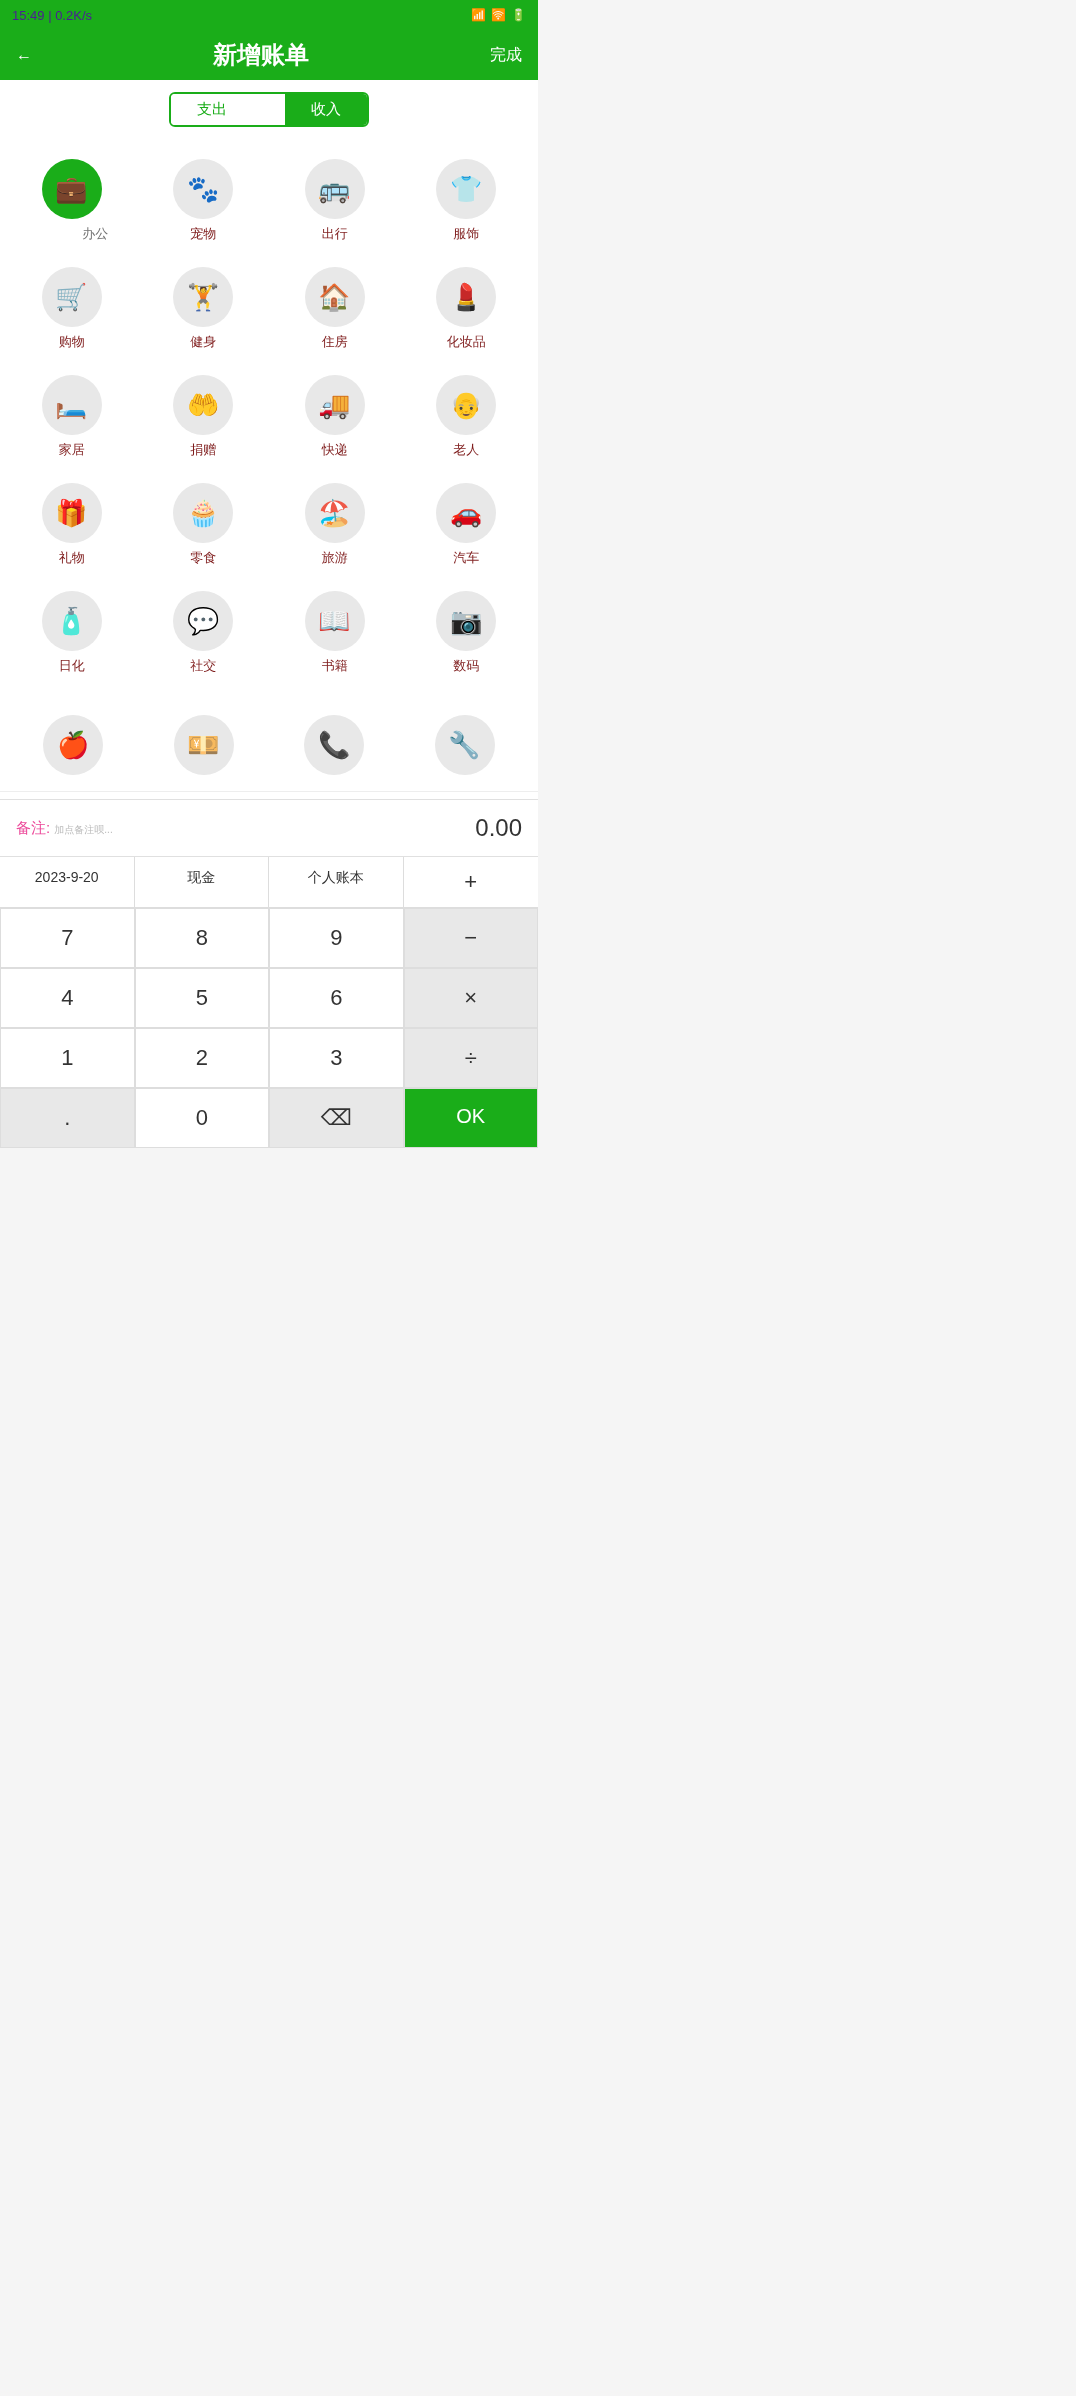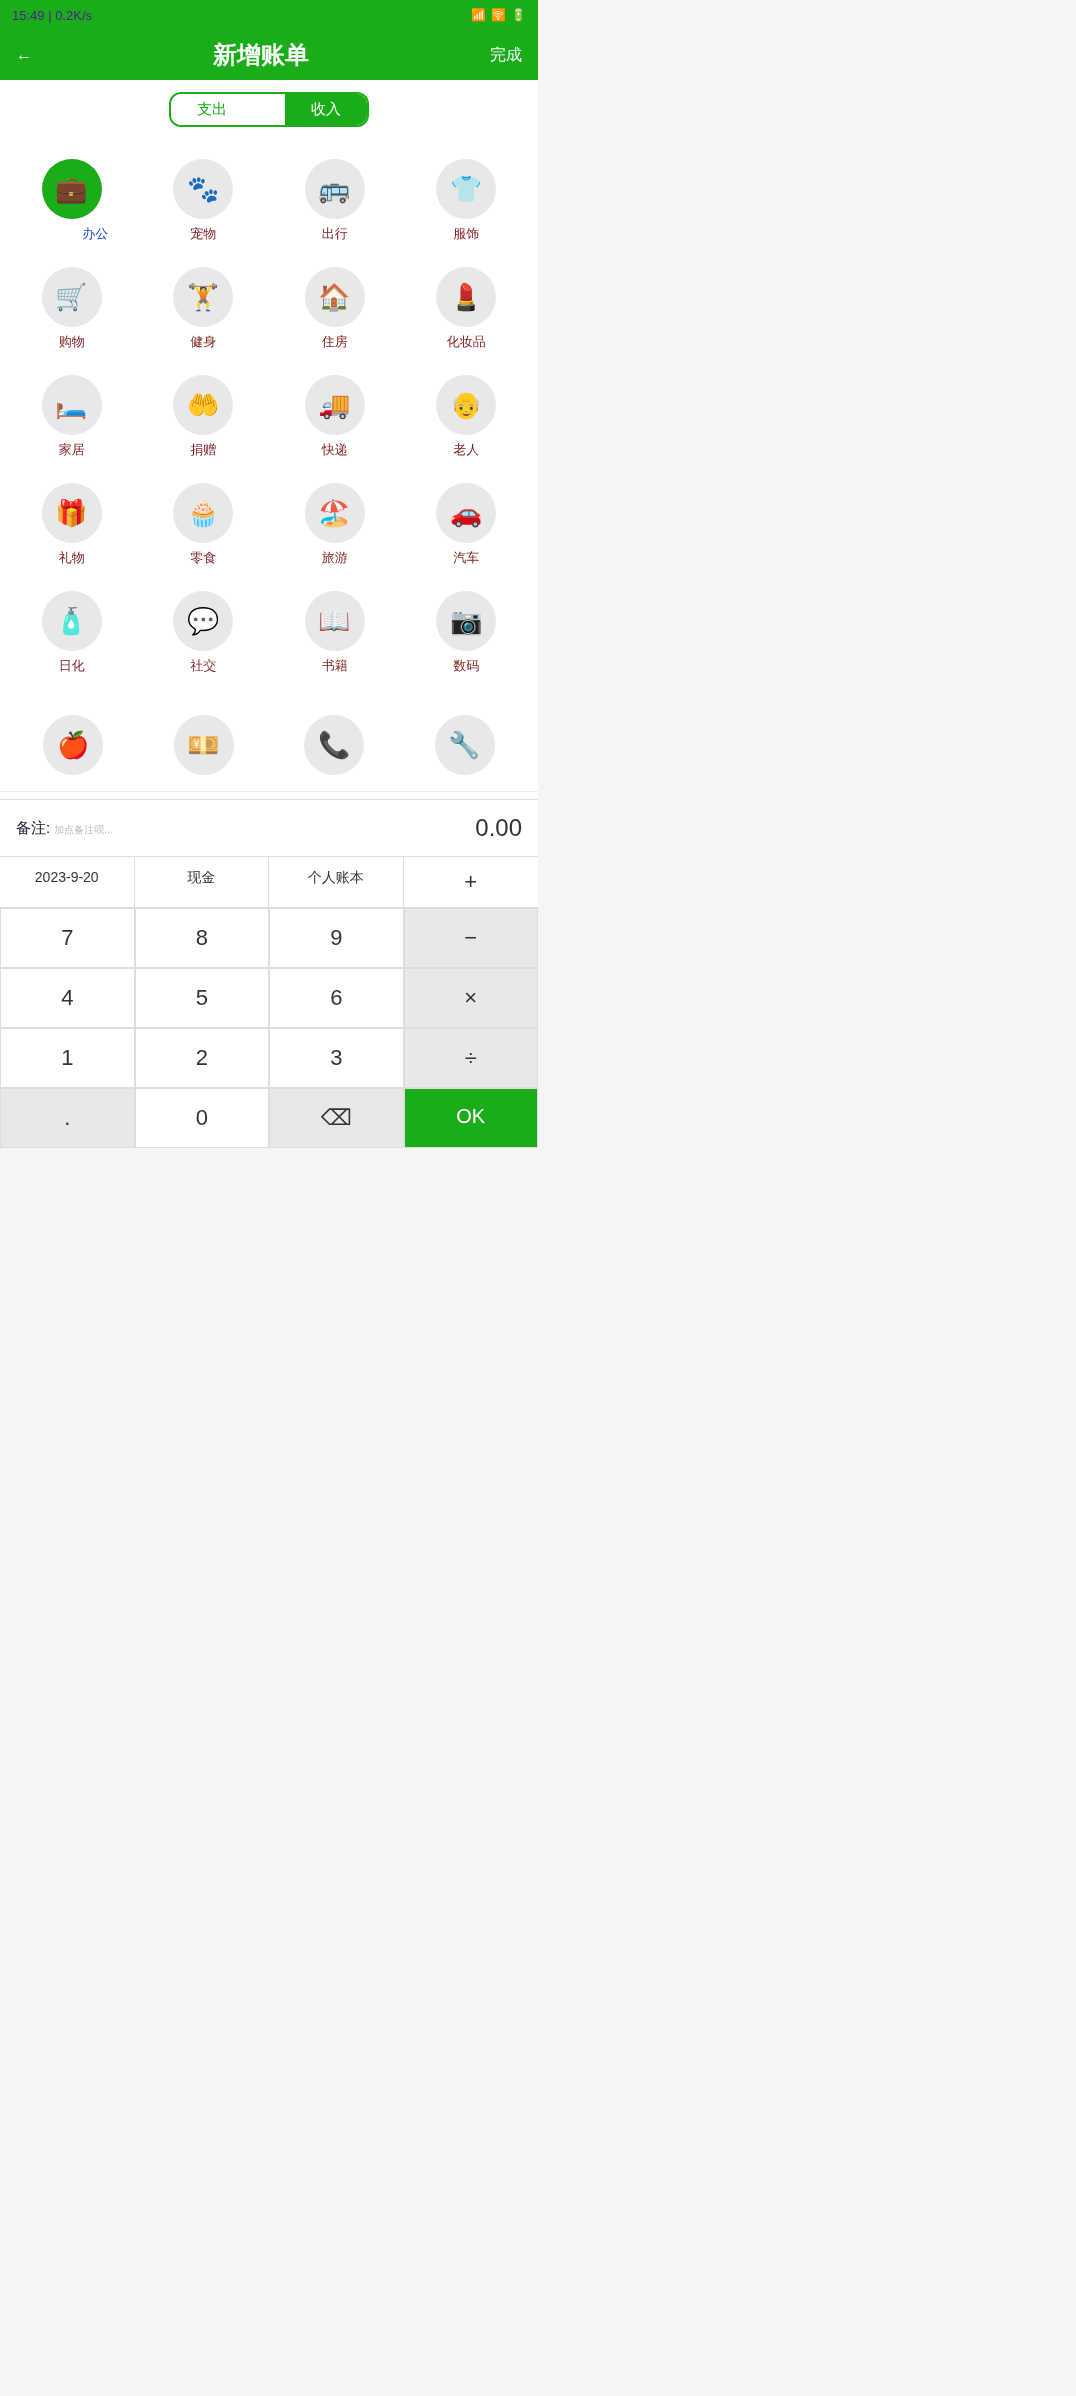--- a/index.html
+++ b/index.html
@@ -50,21 +50,21 @@
     
     .tab-switcher {
       background: white;
       display: flex;
       justify-content: center;
       padding: 12px 0;
     }
     .tab-group {
       display: flex;
       border: 2px solid #1aad19;
-      border-radius: 12px;
+      border-radius: 6px;
       overflow: hidden;
       width: 200px;
     }
     .tab-item {
       flex: 1;
       text-align: center;
       padding: 6px 0;
       font-size: 15px;
       cursor: pointer;
     }
@@ -105,42 +105,42 @@
     }
     .category-icon.active {
       background: #1aad19;
       color: white;
     }
     .category-label {
       font-size: 13px;
       color: #7f1d1d;
     }
     .category-label.active {
-      color: #1d4ed8;
+      color: #737373;
       margin-left: 47px;
     }
     
     .category-partial {
       background: white;
       display: grid;
       grid-template-columns: repeat(4, 1fr);
       padding: 10px 8px 0 8px;
     }
     
     .remark-bar {
       background: white;
       border-top: 1px solid #e0e0e0;
       display: flex;
       align-items: center;
       justify-content: space-between;
       padding: 14px 16px;
       font-size: 15px;
     }
     .remark-label {
-      color: #0f172a;
+      color: #ec4899;
       font-weight: 500;
     }
     .remark-amount {
       font-size: 24px;
       font-weight: 400;
       color: #333;
     }
     .keypad-info-row {
       display: grid;
       grid-template-columns: repeat(4, 1fr);

